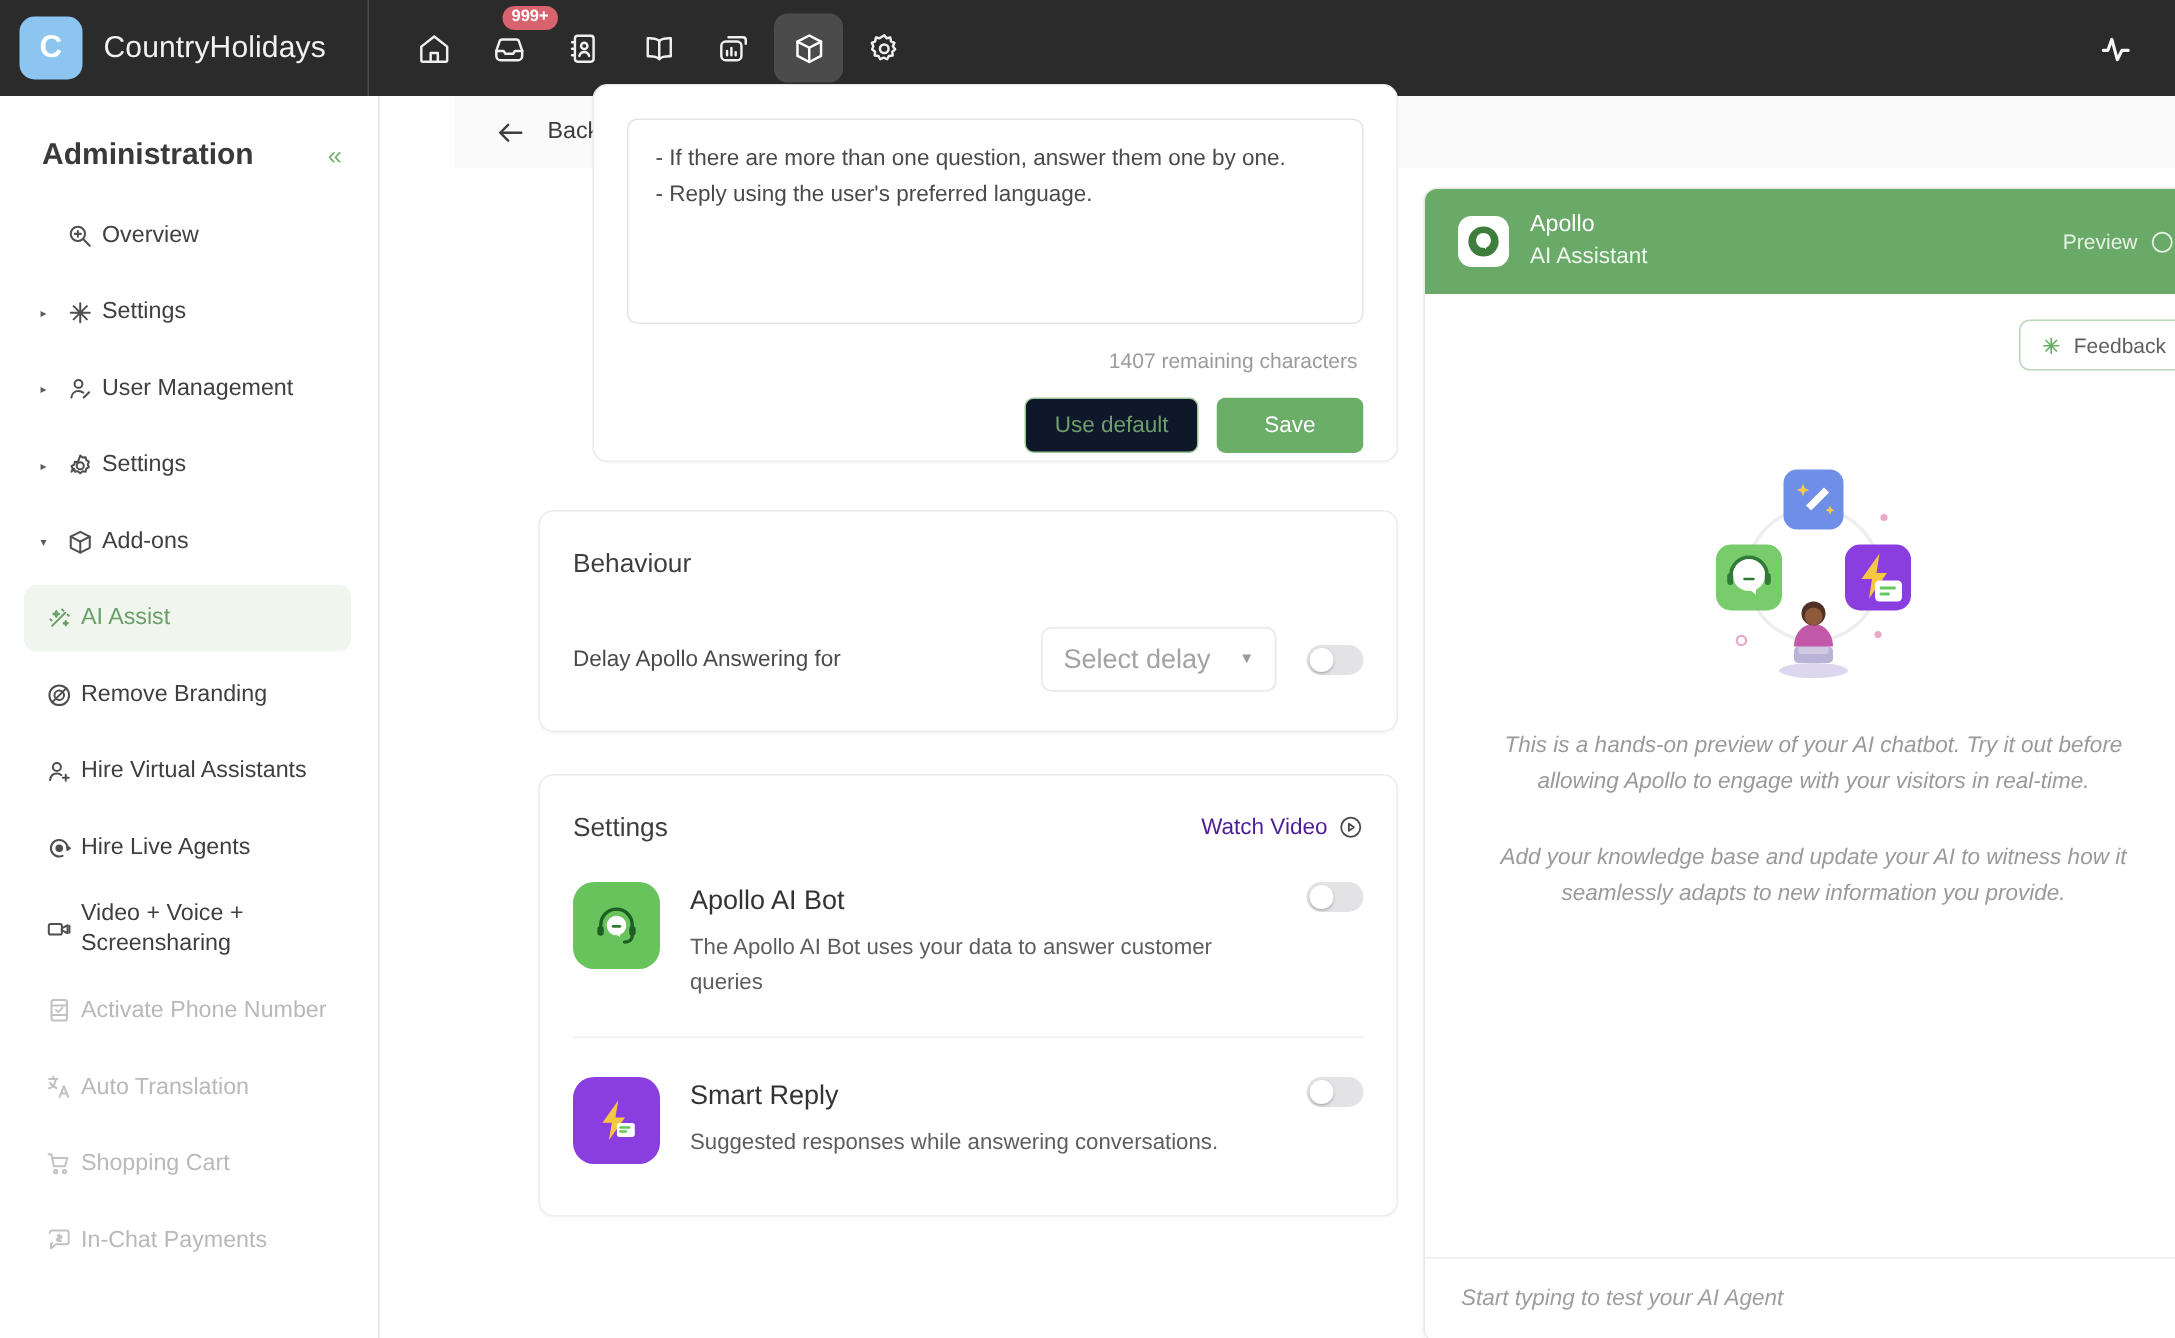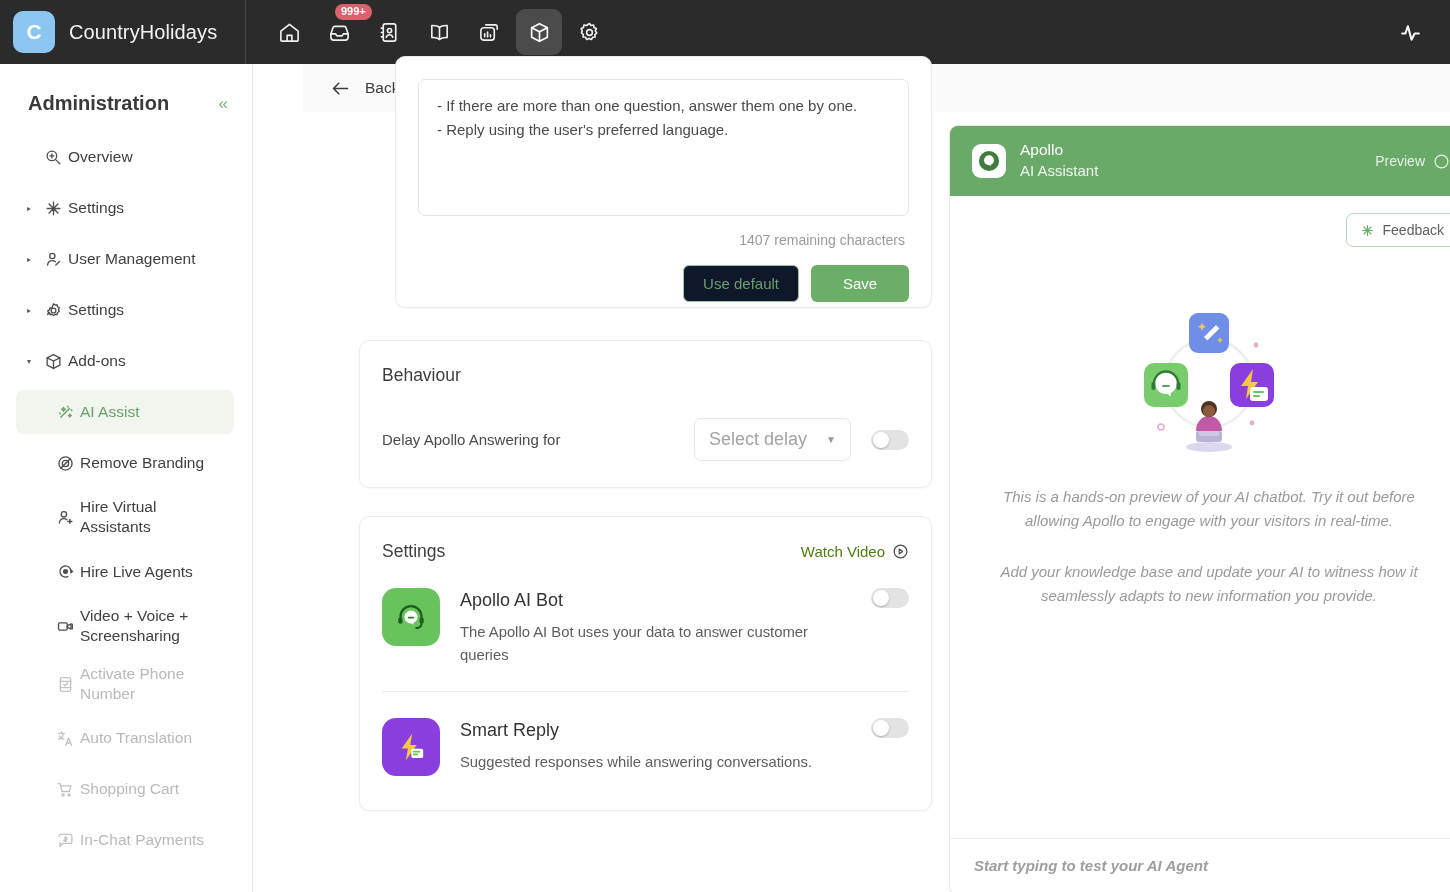--- a/index.html
+++ b/index.html
@@ -85,21 +85,21 @@
   .nav-ico {
     width: 30px; flex: 0 0 30px;
     display: flex; align-items: center; justify-content: center;
     color: #4f4f4f;
   }
   .nav-label { font-size: 15.5px; color: #3f3f3f; line-height: 1.32; }
   .nav-item.selected .nav-label { color: #6a9f69; }
   .nav-item.selected .nav-ico { color: #6a9f69; }
   .nav-item.disabled .nav-label { color: #b9b9b9; }
   .nav-item.disabled .nav-ico { color: #c2c2c2; }
-  .nav-item.sub { padding-left: 34px; }
+  .nav-item.sub { padding-left: 8px; }
 
   
   .main {
     position: absolute; top: 64px; left: 303px;
     width: 1147px; height: 828px;
     background: #fafafa;
   }
   .back-bar {
     height: 48px; display: flex; align-items: center;
     padding-left: 27px; gap: 14px;
@@ -184,21 +184,21 @@
     content: ""; position: absolute;
     top: 2px; left: 2px; width: 16px; height: 16px;
     border-radius: 50%; background: #fff;
     box-shadow: 0 1px 2px rgba(0,0,0,.25);
   }
 
   
   .settings-card { margin-top: 28px; padding: 24px 22px 10px; }
   .settings-head { display: flex; align-items: center; justify-content: space-between; }
   .watch-video { display: flex; align-items: center; gap: 7px; cursor: pointer; }
-  .watch-label { font-size: 15px; color: #4d7c0f; }
+  .watch-label { font-size: 15px; color: #4c1d95; }
 
   .feature-row { display: flex; align-items: flex-start; padding: 26px 0 24px; }
   .feature-row + .feature-row { border-top: 1px solid #eeeeee; }
   .feature-icon {
     width: 58px; height: 58px; border-radius: 14px;
     flex: 0 0 58px; margin-right: 20px;
     display: flex; align-items: center; justify-content: center;
   }
   .feature-body { flex: 1; padding-top: 2px; }
   .feature-title { font-size: 18px; color: #333; margin-bottom: 10px; }
@@ -250,21 +250,21 @@
     color: #9a9a9a; text-align: center; line-height: 1.62;
   }
   .preview-text p + p { margin-top: 26px; }
 
   .composer {
     position: absolute; bottom: 0; left: 0; right: 0;
     border-top: 1px solid #ededed;
     padding: 18px 24px 20px;
     background: #fff;
   }
-  .composer-ph { font-style: italic; font-size: 15px; color: #9e9e9e; font-weight: bold; }
+  .composer-ph { font-style: italic; font-size: 15px; color: #9e9e9e; }
 </style>
 </head>
 <body>
 
 <div class="topbar">
   <div class="brand">
     <div class="brand-logo">C</div>
     <div class="brand-name">CountryHolidays</div>
   </div>
 

